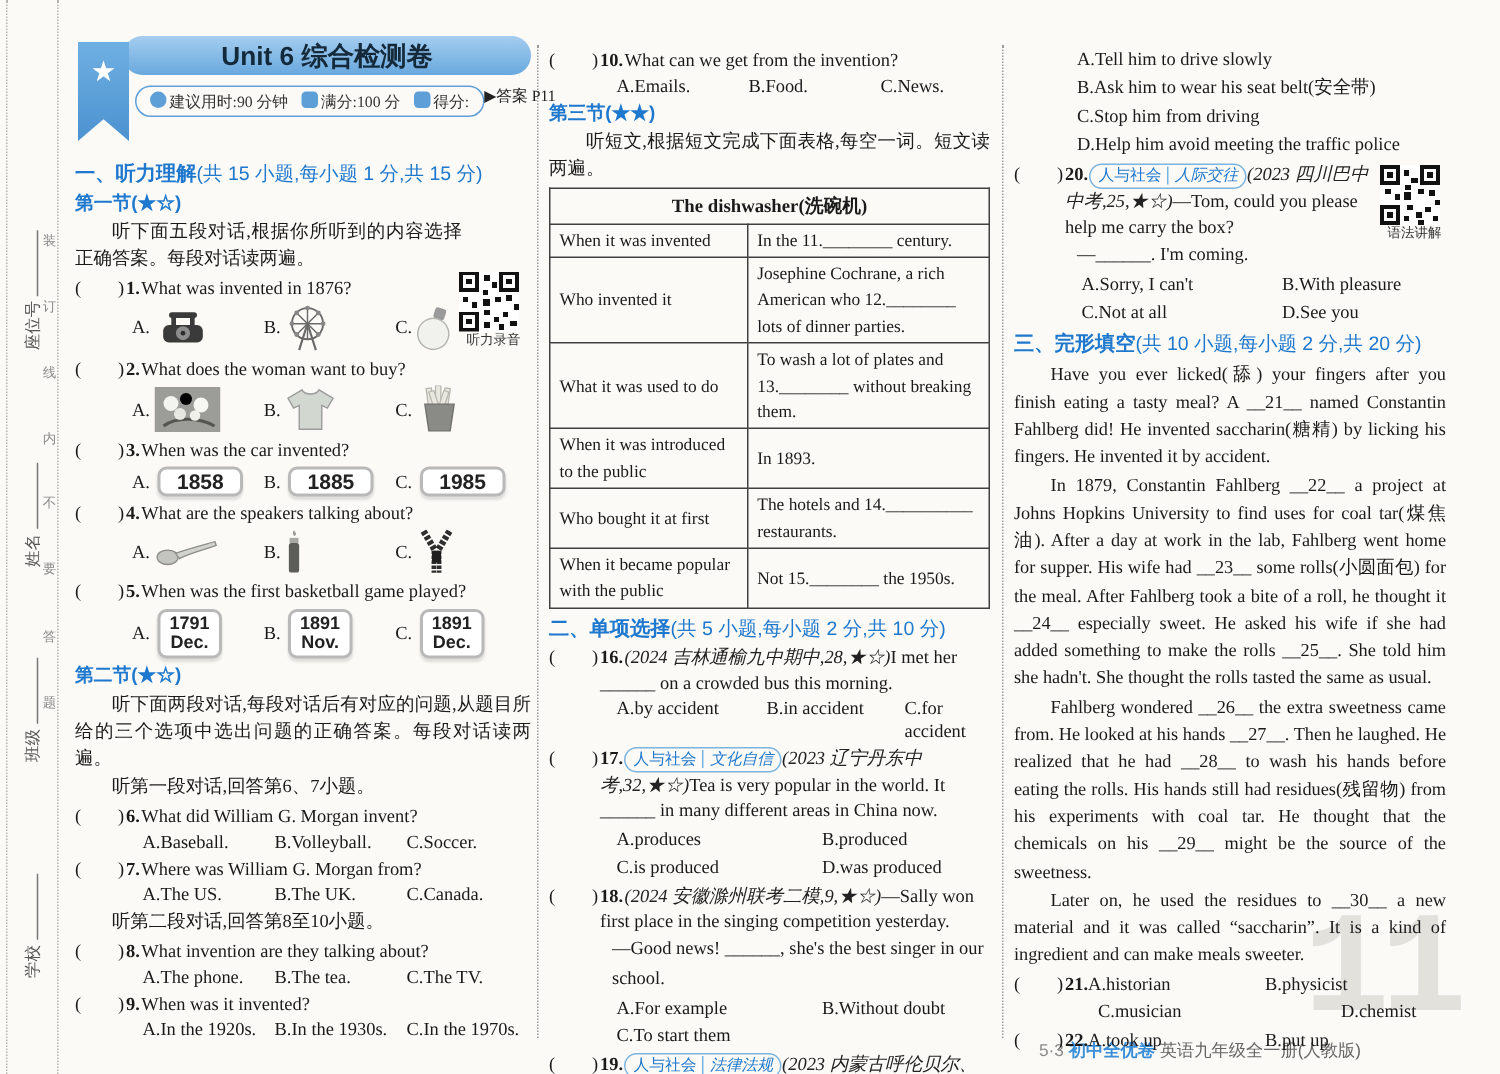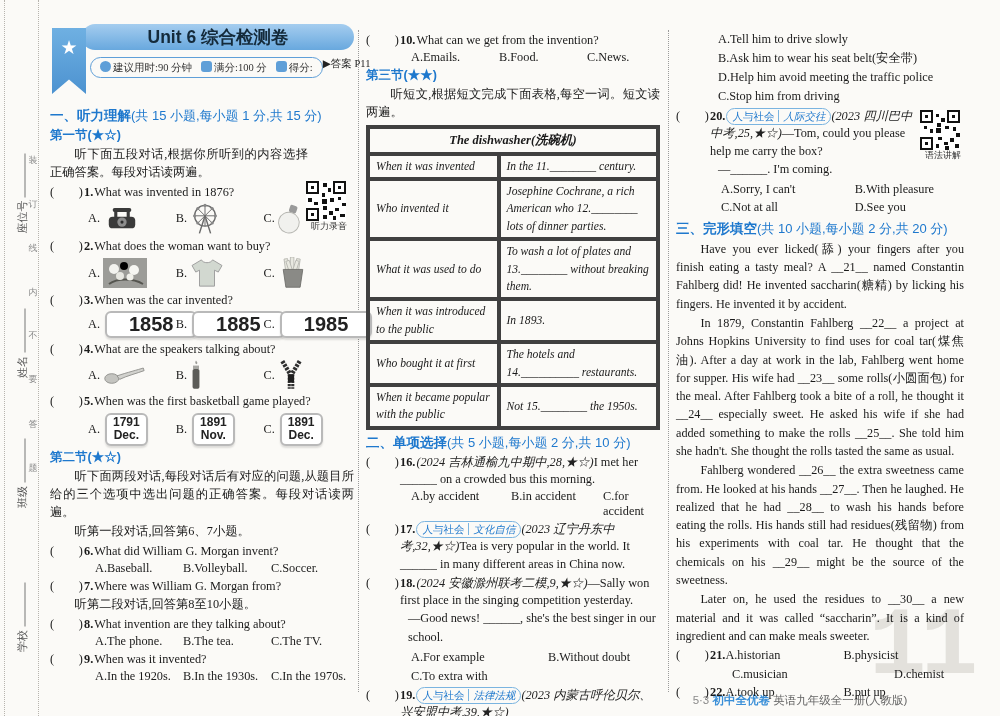--- a/index.html
+++ b/index.html
@@ -39,27 +39,27 @@
   .ph{color:#1e78cd;font-weight:bold;font-size:12.5px;margin:2px 0;font-family:"Liberation Sans",sans-serif;}
   .ins{font-size:12.3px;line-height:1.45;text-indent:2em;text-align:justify;margin:1px 0;}
   .q{font-size:12.3px;margin-top:2px;display:flex;line-height:1.4;}
   .q .br{white-space:pre;flex:0 0 34px;}
   .q .qt b{margin-right:1px;}
   .q .qt{flex:1;}
   .o3{display:flex;margin:1px 0 2px 45px;font-size:12.3px;}
   .o3 span:nth-child(1){width:88px;} .o3 span:nth-child(2){width:88px;} .o3 span:nth-child(3){flex:1;}
   .orow{display:flex;margin:2px 0 3px 38px;align-items:center;}
   .orow .oi{width:33%;display:flex;align-items:center;gap:3px;font-size:12.3px;}
-  .ybox{display:inline-block;border:2px solid #b9b9b9;border-radius:6px;padding:0 22px;margin-left:2px;
-        font-family:"Liberation Sans",sans-serif;font-weight:bold;font-size:20px;color:#222;background:#fff;
+  .ybox{display:inline-block;border:2px solid #b9b9b9;border-radius:6px;padding:0 11px;margin-left:2px;
+        font-family:"Liberation Sans",sans-serif;font-weight:bold;font-size:14px;color:#222;background:#fff;
         box-shadow:0 2px 2px rgba(0,0,0,.12);}
   .ybox.two{font-size:12px;line-height:1.15;padding:1px 6px;text-align:center;}
   
   table.tbl{border-collapse:collapse;width:100%;margin:3px 0 4px 0;}
-  table.tbl td{border:4px solid #404040;font-size:11.6px;padding:2px 6px;line-height:1.5;vertical-align:middle;font-style:italic;}
+  table.tbl td{border:1px solid #404040;font-size:11.6px;padding:2px 6px;line-height:1.5;vertical-align:middle;}
   table.tbl .tt{text-align:center;font-weight:bold;font-size:12.5px;}
   table.tbl td.k{width:45%;}
   
   .src{color:#222;font-style:italic;}
   .tagpill{display:inline-block;border:1px solid #7ab4e0;border-radius:10px;padding:0 5px;font-size:10.5px;
            color:#1e78cd;font-family:"Liberation Sans",sans-serif;font-style:normal;white-space:nowrap;}
   .tagpill i{border-left:1px solid #7ab4e0;margin-left:4px;padding-left:4px;}
   .o2{display:grid;grid-template-columns:55% 45%;margin:1px 0 2px 45px;font-size:12.3px;line-height:1.5;}
   .oline{margin-left:42px;font-size:12.3px;line-height:1.55;}
   .para{font-size:12.2px;line-height:1.5;text-indent:2em;text-align:justify;margin:1px 0;}
@@ -317,20 +317,25 @@
     <div class="o3">
         <span>A.Baseball.</span>
         <span>B.Volleyball.</span>
         <span>C.Soccer.</span>
       </div>
 
     <div class="q">
       <span class="br">(        )</span>
       <span class="qt"><b>7.</b><span>Where was William G. Morgan from?</span></span>
     </div>
+    <div class="o3">
+        <span>A.The US.</span>
+        <span>B.The UK.</span>
+        <span>C.Canada.</span>
+      </div>
 
     <div class="ins">听第二段对话,回答第8至10小题。</div>
 
     <div class="q">
       <span class="br">(        )</span>
       <span class="qt"><b>8.</b><span>What invention are they talking about?</span></span>
     </div>
     <div class="o3">
         <span>A.The phone.</span>
         <span>B.The tea.</span>
@@ -404,44 +409,50 @@
   <div class="o3">
       <span style="width:100px">A.by accident</span>
       <span style="width:92px">B.in accident</span>
       <span>C.for accident</span>
     </div>
 
   <div class="q">
     <span class="br">(        )</span>
     <span class="qt"><b>17.</b><span class="tagpill"><span>人与社会</span><i>文化自信</i></span><span class="src">(2023 辽宁丹东中考,32,★☆)</span><span>Tea is very popular in the world. It ______ in many different areas in China now.</span></span>
   </div>
+  <div class="o2">
+      <span>A.produces</span>
+      <span>B.produced</span>
+      <span>C.is produced</span>
+      <span>D.was produced</span>
+    </div>
 
   <div class="q">
     <span class="br">(        )</span>
     <span class="qt"><b>18.</b><span class="src">(2024 安徽滁州联考二模,9,★☆)</span><span>—Sally won first place in the singing competition yesterday.</span></span>
   </div>
   <div class="oline">—Good news! ______, she's the best singer in our school.</div>
   <div class="o2">
       <span>A.For example</span>
       <span>B.Without doubt</span>
-      <span>C.To extra with</span>
+      <span>C.To start them</span>
     </div>
 
   <div class="q">
     <span class="br">(        )</span>
     <span class="qt"><b>19.</b><span class="tagpill"><span>人与社会</span><i>法律法规</i></span><span class="src">(2023 内蒙古呼伦贝尔、兴安盟中考,39,★☆)</span></span>
   </div>
 
 </div>
 
 <div id="col3">
   <div class="oline">A.Tell him to drive slowly</div>
   <div class="oline">B.Ask him to wear his seat belt(安全带)</div>
+  <div class="oline">C.Stop him from driving</div>
   <div class="oline">D.Help him avoid meeting the traffic police</div>
-  <div class="oline">C.Stop him from driving</div>
 
   <div style="position:relative">
     <div class="qrblk qr2">
       <svg width="40" height="40" viewBox="0 0 33 33" shape-rendering="crispEdges">
         <rect width="33" height="33" fill="#fff"></rect>
         <g fill="#111">
           <rect x="0" y="0" width="11" height="11"></rect>
             <rect x="22" y="0" width="11" height="11"></rect>
             <rect x="0" y="22" width="11" height="11"></rect>
           <rect x="2" y="2" width="7" height="7" fill="#fff"></rect>

